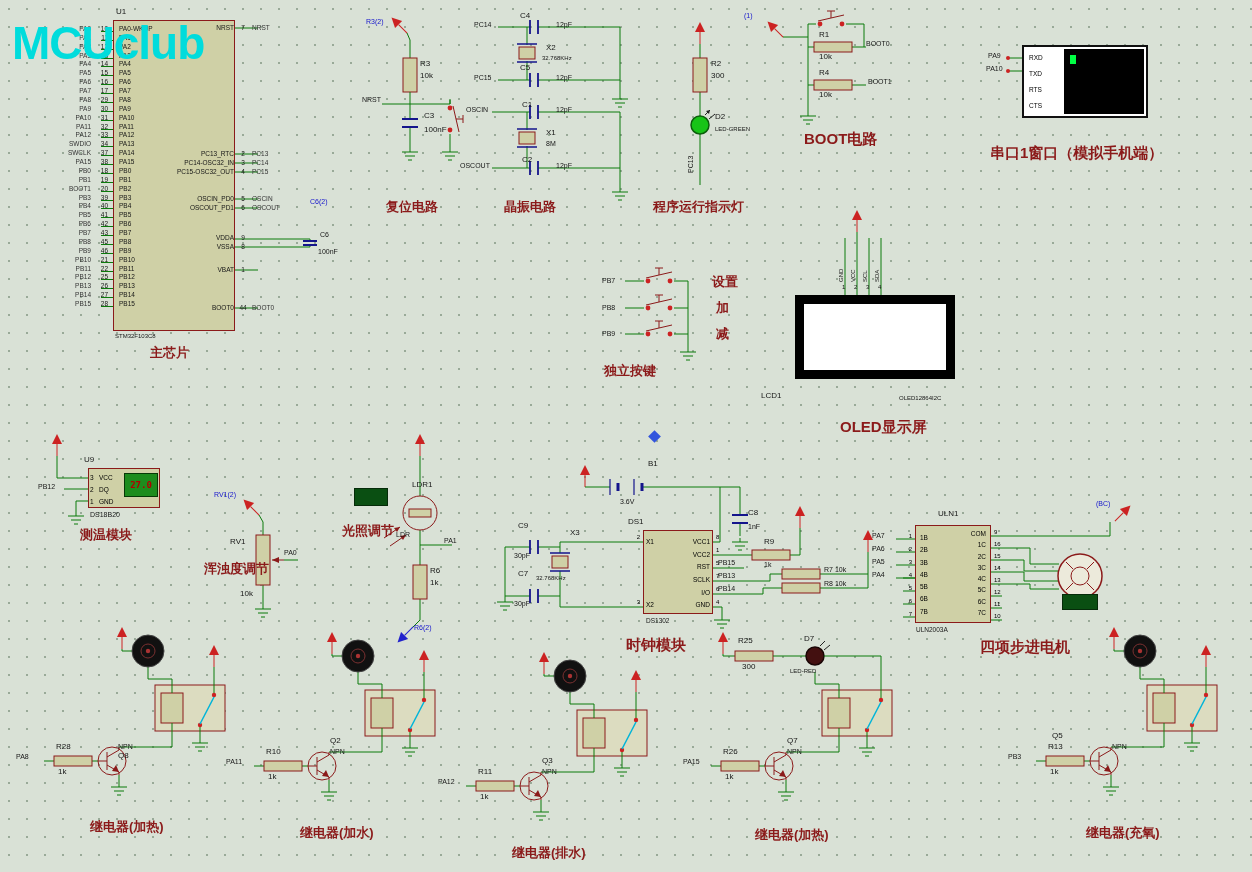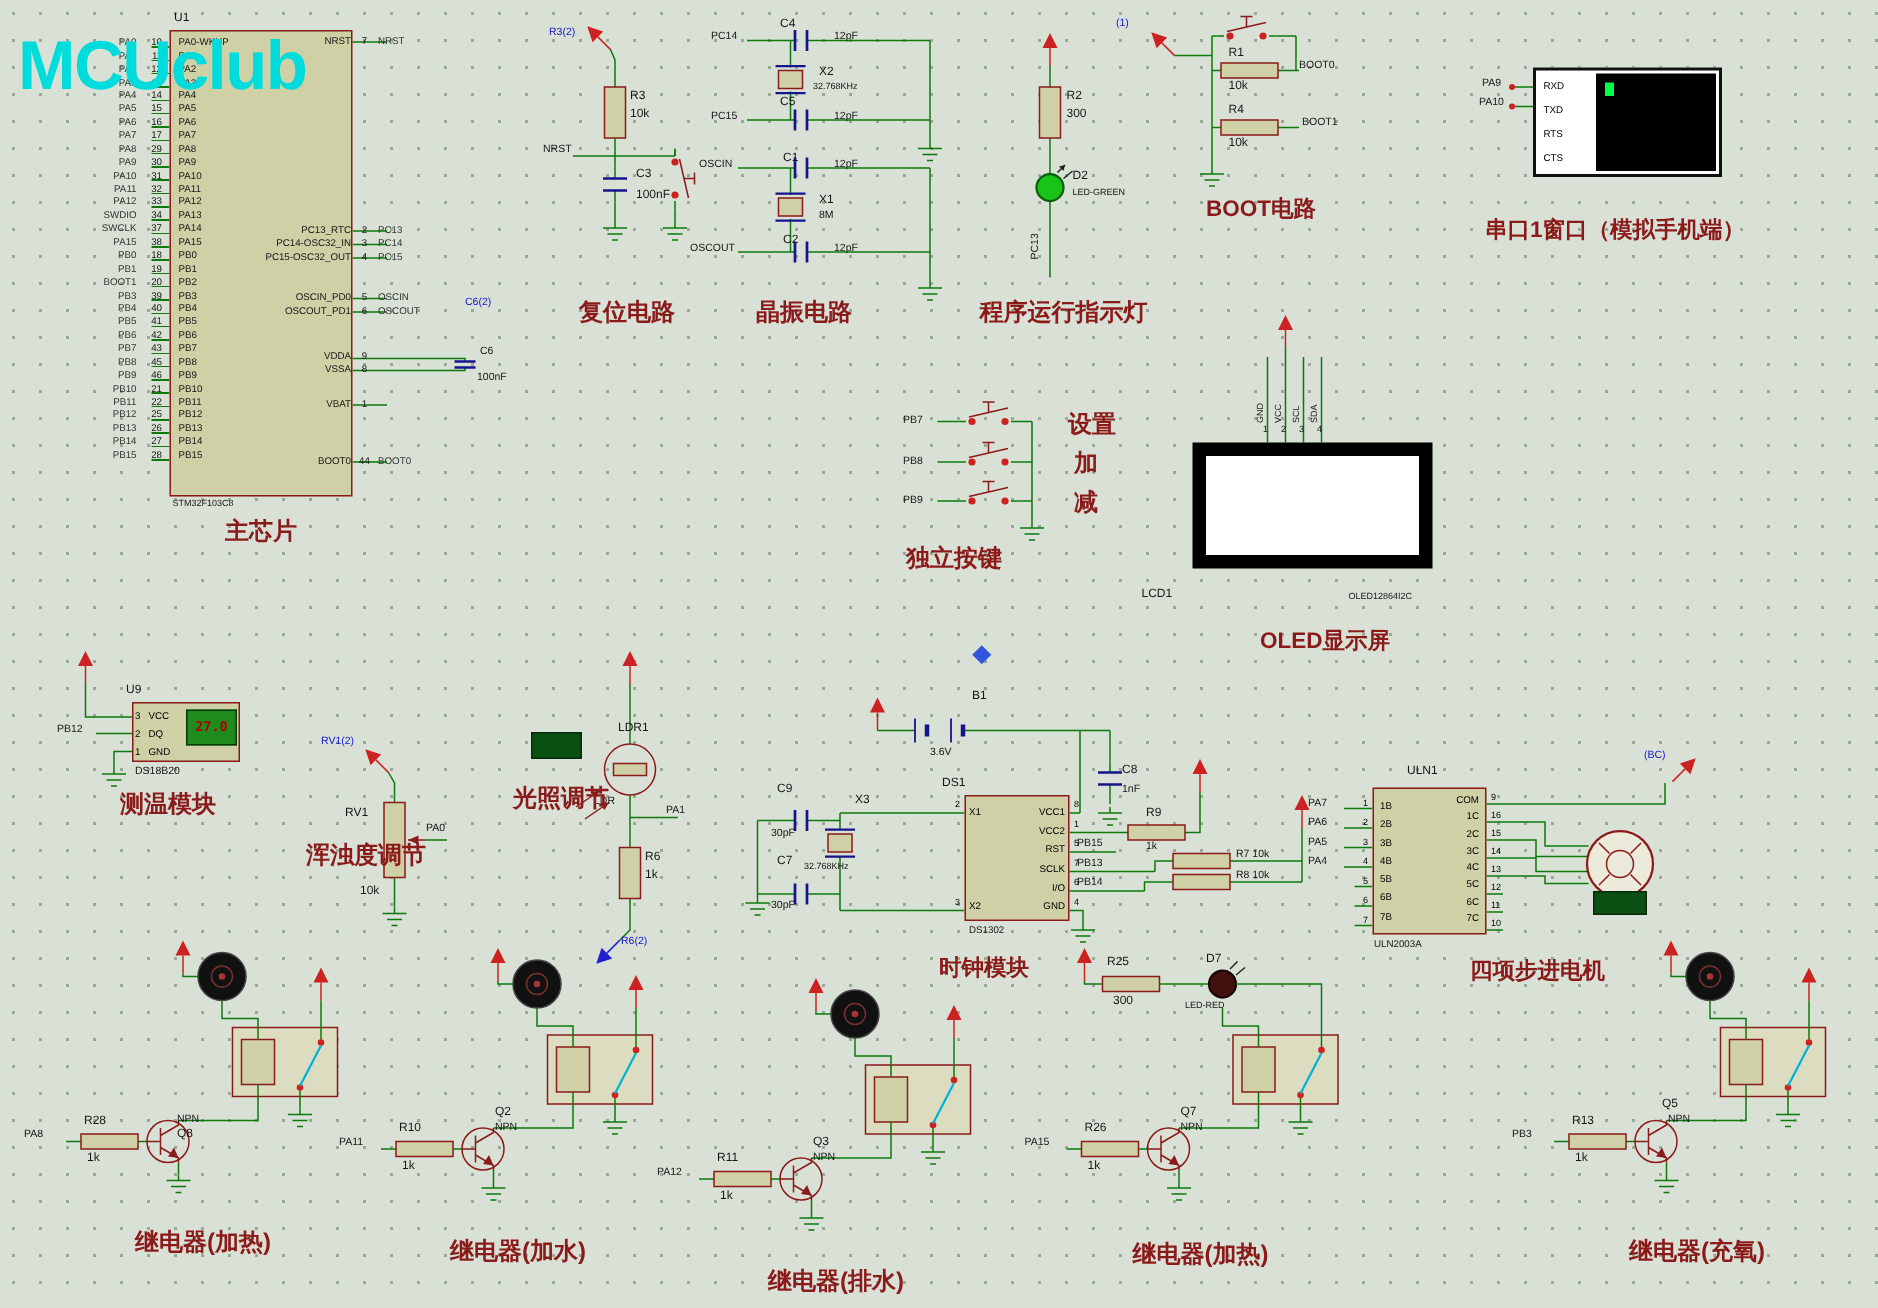--- a/index.html
+++ b/index.html
@@ -4,21 +4,21 @@
 <style>
   html,body{margin:0;padding:0}
   #root{position:relative;width:1252px;height:872px;overflow:hidden;
     background-color:#d9e1d6;
     background-image:radial-gradient(rgba(90,115,90,.5) 1px, transparent 1px);
     background-size:18px 18px;
     font-family:"Liberation Sans",sans-serif;}
   .lbl{position:absolute;font-size:8px;color:#161616;white-space:nowrap;line-height:1.1;z-index:5}
   .s7{font-size:7px}.s6{font-size:6px}.s65{font-size:6.5px}
   .blue{color:#1414cc}
-  .cap{position:absolute;font-size:16px;font-weight:bold;color:#8b1a1a;white-space:nowrap;z-index:5}
+  .cap{position:absolute;font-size:13px;font-weight:bold;color:#8b1a1a;white-space:nowrap;z-index:5}
   .cap15{font-size:15px}
   .vert{writing-mode:vertical-rl;transform:rotate(180deg)}
   svg.wires{position:absolute;left:0;top:0;z-index:2}
   .w{stroke:#0b7a0b;stroke-width:1;fill:none}
   .cb{stroke:#14148c;fill:none}
   .cfill{fill:#cfd0a6;stroke:#8b1a1a}
   .rfill{fill:#dcdcc0;stroke:#8b1a1a}
   .cy{stroke:#00b4d8;stroke-width:1.5;fill:none}
   .box{position:absolute;z-index:3;box-sizing:border-box}
   .chipbody{background:#cfd0a6;border:1.2px solid #8b1a1a}
@@ -780,20 +780,20 @@
 <div class="lbl" style="left:742px;top:663px">300</div>
 <div class="lbl" style="left:804px;top:635px">D7</div>
 <div class="lbl s6" style="left:790px;top:668px">LED-RED</div>
 <div class="lbl" style="left:787px;top:737px">Q7</div>
 <div class="lbl s7" style="left:787px;top:748px">NPN</div>
 <div class="lbl" style="left:723px;top:748px">R26</div>
 <div class="lbl" style="left:725px;top:773px">1k</div>
 <div class="lbl s7" style="left:683px;top:758px">PA15</div>
 <div class="cap" style="left:755px;top:826px">继电器(加热)</div>
 
-<div class="lbl" style="left:1108px;top:732px">Q5</div>
+<div class="lbl" style="left:1052px;top:732px">Q5</div>
 <div class="lbl s7" style="left:1112px;top:743px">NPN</div>
 <div class="lbl" style="left:1048px;top:743px">R13</div>
 <div class="lbl" style="left:1050px;top:768px">1k</div>
 <div class="lbl s7" style="left:1008px;top:753px">PB3</div>
 <div class="cap" style="left:1086px;top:824px">继电器(充氧)</div>
 
 </div>
 
 </body></html>

